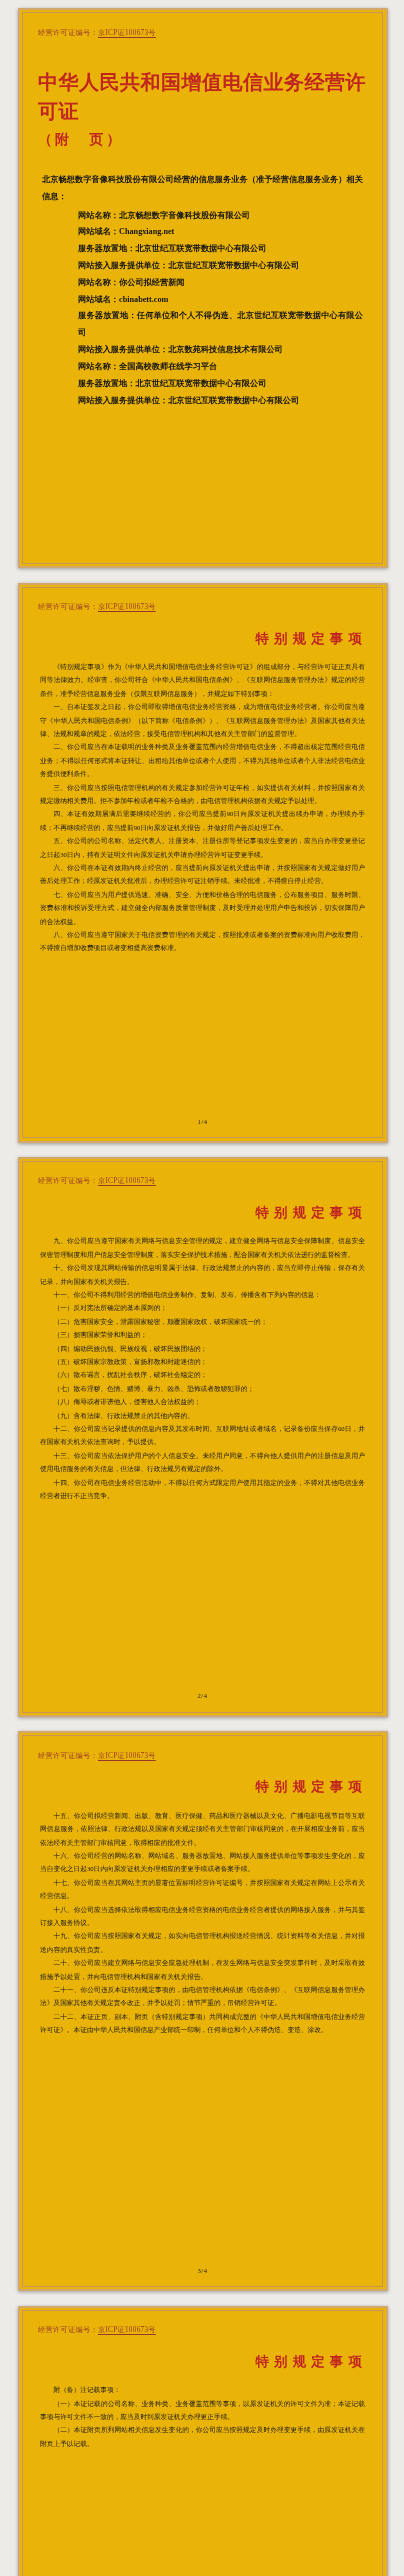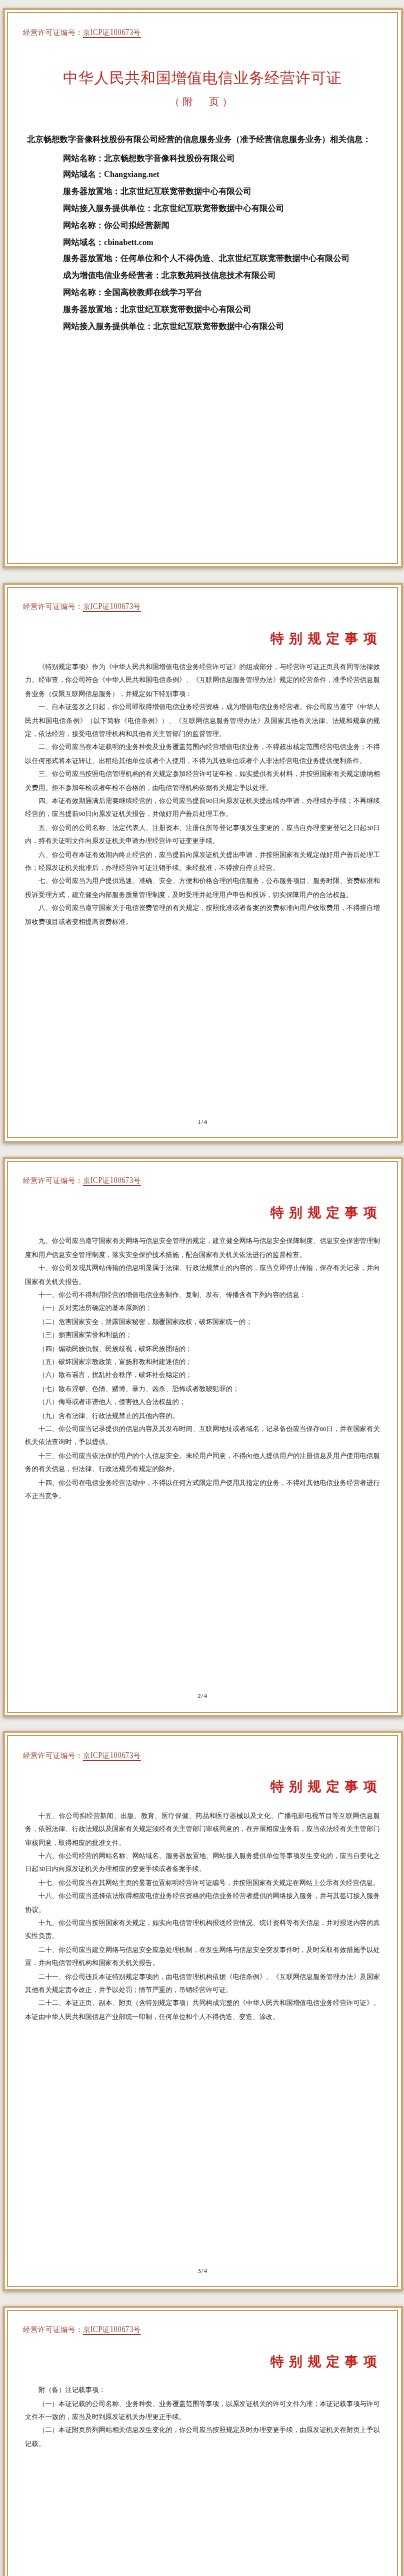--- a/index.html
+++ b/index.html
@@ -6,47 +6,47 @@
   html,body { background:#dcdad6; }
   body { font-family:"Liberation Serif","DejaVu Serif",serif; }
 
   .canvas {
     width:405px; height:2873px; margin:0 auto; background:#ecebe8;
     display:flex; flex-direction:column; align-items:center;
     padding-top:8.2px; gap:14.4px; overflow:hidden;
   }
 
   .page {
-    width:400px; height:560px; flex:0 0 560px;
-    background:#ffffff;
+    width:370px; height:560px; flex:0 0 560px;
+    background:#eab308;
     border:2.6px solid #d2a86e;
     box-shadow:0 1px 3.6px rgba(0,0,0,.35);
     position:relative;
     padding:13.4px 18.5px;
     overflow:hidden;
   }
   .page::before {
     content:""; position:absolute; inset:2.1px;
     border:0.5px solid #c8965a; pointer-events:none;
   }
 
   .lic-header {
     font-size:7.2px; color:#96382a; letter-spacing:0.3px; margin-top:4.1px;
   }
   .lic-header .num { text-decoration:underline; text-underline-offset:1.5px; }
 
   
   .cover-title {
-    margin-top:30px; text-align:center;
-    font-size:15px; font-weight:normal; color:#c0261f;
+    margin-top:30px; text-align:left;
+    font-size:20px; font-weight:bold; color:#c0261f;
     letter-spacing:0.5px; line-height:1.45;
   }
   .cover-subtitle {
-    margin-top:5.2px; text-align:center;
-    font-size:10px; font-weight:normal; color:#c0261f; letter-spacing:3.1px;
+    margin-top:5.2px; 
+    font-size:14px; font-weight:bold; color:#c0261f; letter-spacing:3.1px;
   }
   .cover-body { margin-top:23px; padding:0 4.1px; }
   .cover-intro {
     font-size:8.2px; line-height:2.05; color:#141414; font-weight:bold;
     text-align:justify;
   }
   .cover-lines { margin-top:2.1px; }
   .field-line {
     font-size:8.2px; line-height:2.05; color:#141414; font-weight:bold;
     text-align:justify;
@@ -83,21 +83,21 @@
     <div class="cover-body">
       <p class="cover-intro">北京畅想数字音像科技股份有限公司经营的信息服务业务（准予经营信息服务业务）相关信息：</p>
       <div class="cover-lines">
           <p class="field-line">网站名称：北京畅想数字音像科技股份有限公司</p>
           <p class="field-line">网站域名：Changxiang.net</p>
           <p class="field-line">服务器放置地：北京世纪互联宽带数据中心有限公司</p>
           <p class="field-line">网站接入服务提供单位：北京世纪互联宽带数据中心有限公司</p>
           <p class="field-line">网站名称：你公司拟经营新闻</p>
           <p class="field-line">网站域名：cbinabett.com</p>
           <p class="field-line">服务器放置地：任何单位和个人不得伪造、北京世纪互联宽带数据中心有限公司</p>
-          <p class="field-line">成为增值电信业务经营者：北京数苑科技信息技术有限公司</p>
+          <p class="field-line">网站接入服务提供单位：北京数苑科技信息技术有限公司</p>
           <p class="field-line">网站名称：全国高校教师在线学习平台</p>
           <p class="field-line">服务器放置地：北京世纪互联宽带数据中心有限公司</p>
           <p class="field-line">网站接入服务提供单位：北京世纪互联宽带数据中心有限公司</p>
         </div>
     </div>
   </section>
 
   <section class="page">
     <div class="lic-header">
       <span>经营许可证编号：</span><span class="num">京ICP证100673号</span>

